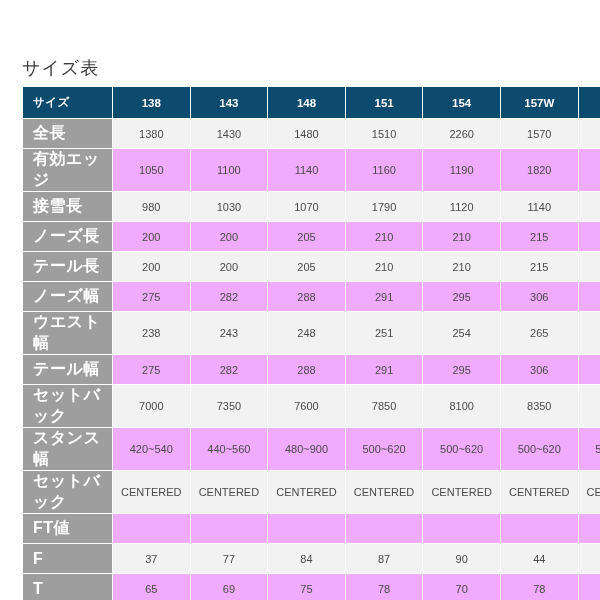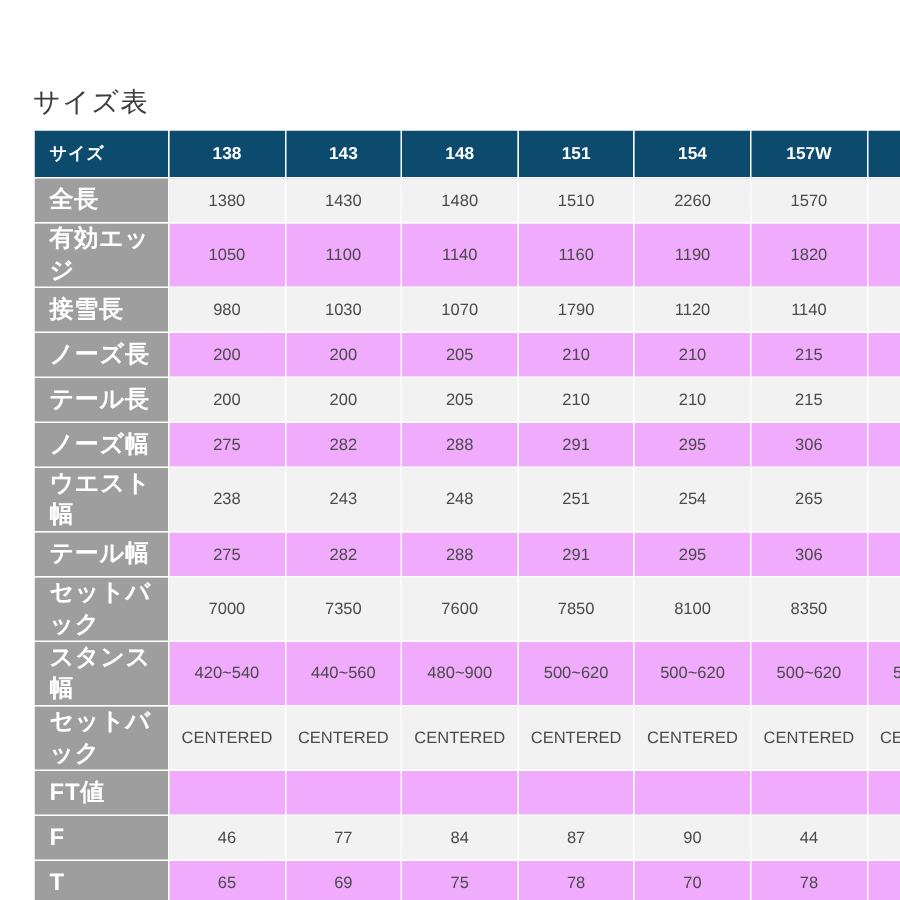--- a/index.html
+++ b/index.html
@@ -243,21 +243,21 @@
             <td class="empty"></td>
             <td class="empty"></td>
             <td class="empty"></td>
             <td class="empty"></td>
             <td class="empty"></td>
             <td class="empty"></td>
             <td class="empty"></td>
           </tr>
           <tr>
             <th class="rowhead">F</th>
-            <td>46</td>
+            <td>37</td>
             <td>77</td>
             <td>84</td>
             <td>87</td>
             <td>90</td>
             <td>44</td>
             <td>89</td>
           </tr>
           <tr class="alt">
             <th class="rowhead">T</th>
             <td>65</td>

